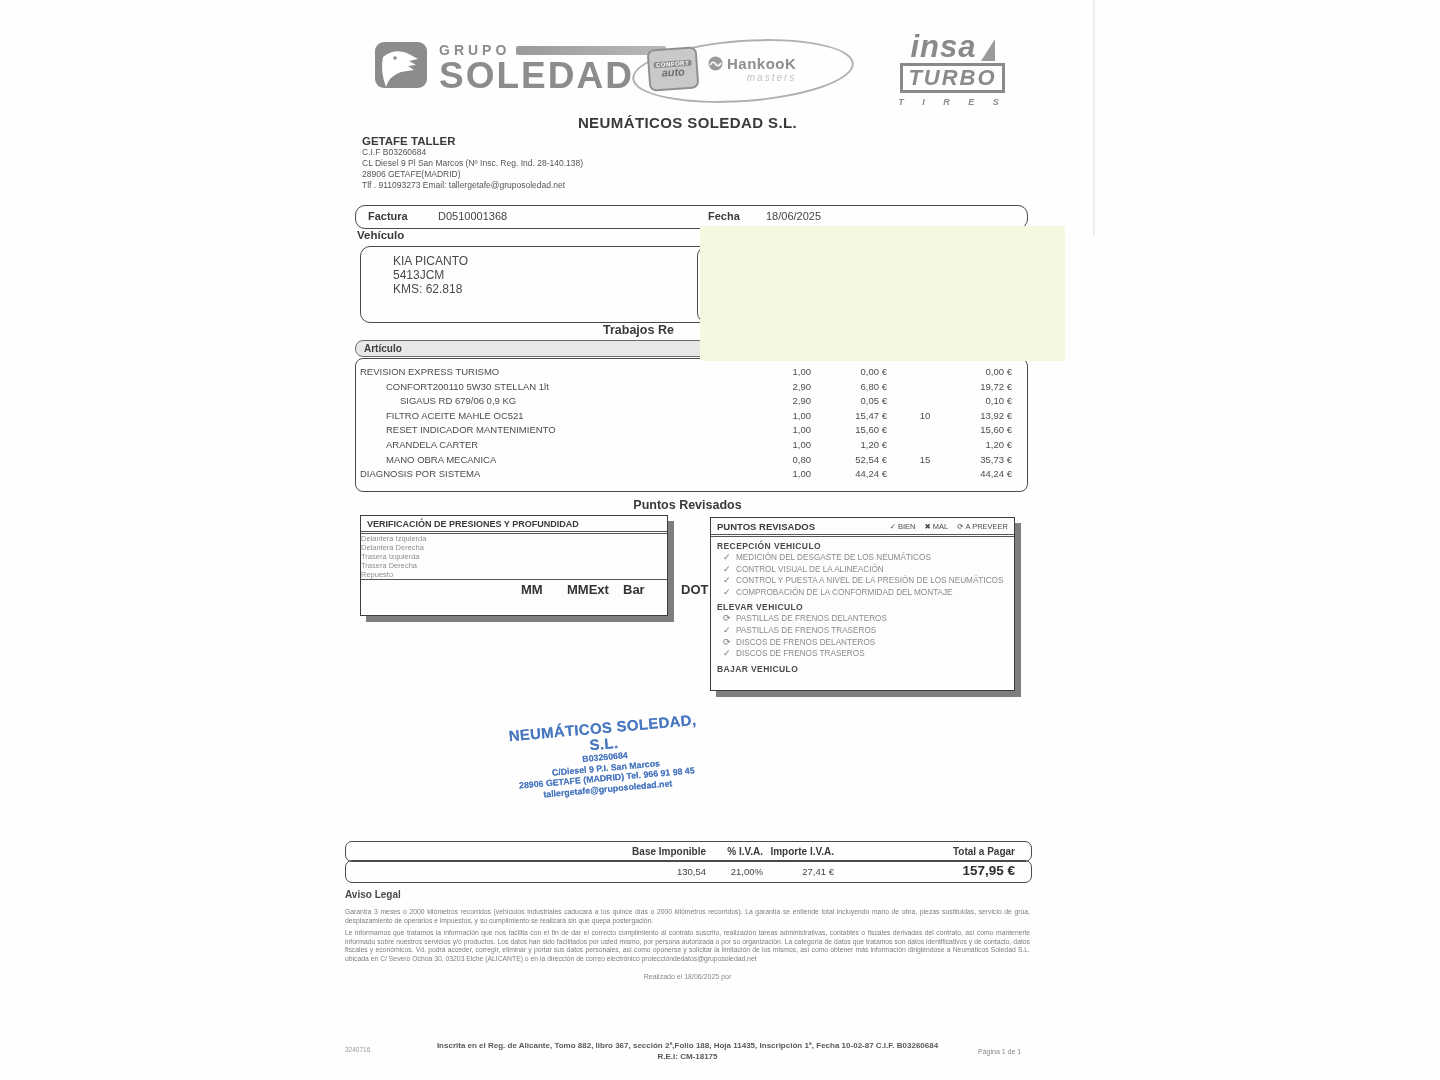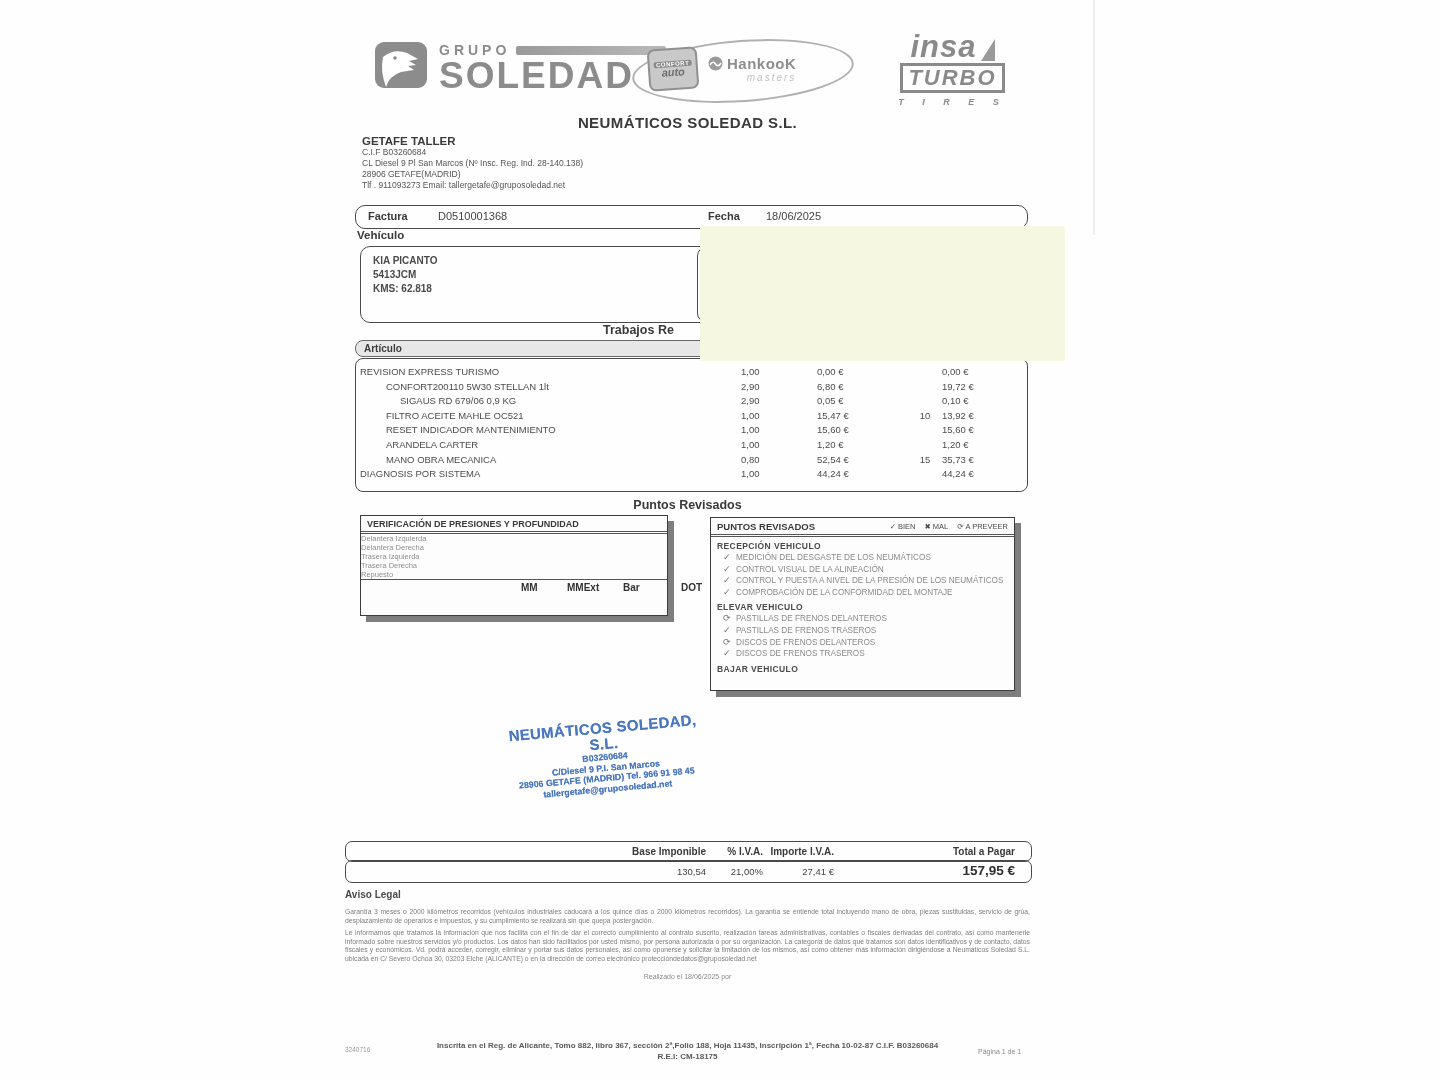--- a/index.html
+++ b/index.html
@@ -28,40 +28,40 @@
   .tires-word{font-size:9px;font-weight:bold;color:#8a8a8a;letter-spacing:8px;font-style:italic;}
 
   .doc-title{font-size:15px;font-weight:bold;color:#3a3a3a;letter-spacing:.4px;text-align:center;}
   .co-name{font-size:11.5px;font-weight:bold;color:#3a3a3a;}
   .co-line{font-size:8.5px;color:#555;line-height:11px;}
 
   .rbox{border:1.5px solid #4a4a4a;border-radius:10px;background:transparent;}
   .bar-label{font-size:11px;font-weight:bold;color:#3a3a3a;}
   .bar-value{font-size:11px;color:#444;}
   .section-label{font-size:11.5px;font-weight:bold;color:#3a3a3a;}
-  .veh-line{font-size:10px;font-weight:bold;color:#4a4a4a;line-height:14px;}
+  .veh-line{font-size:12px;font-weight:normal;color:#4a4a4a;line-height:14px;margin-left:20px;}
 
   .articulo-band{border:1px solid #6a6a6a;border-radius:8px;background:#e7e7e7;
                  font-size:10px;font-weight:bold;color:#3d3d3d;display:flex;align-items:center;padding-left:8px;}
 
   .item-row{position:relative;height:14.6px;font-size:9.5px;color:#4c4c4c;}
   .item-desc{position:absolute;top:2px;left:4px;white-space:nowrap;}
-  .item-qty,.item-price,.item-total{position:absolute;top:2px;width:70px;}
+  .item-qty,.item-price,.item-total{position:absolute;top:2px;text-align:right;width:70px;}
   .item-qty{right:216px;}
   .item-price{right:140px;}
   .item-dto{position:absolute;top:2px;right:86px;width:32px;text-align:center;}
   .item-total{right:15px;}
   .ind1{padding-left:26px;}
   .ind2{padding-left:40px;}
 
   .shadowbox{border:1.5px solid #3d3d3d;background:#fdfdfd;box-shadow:6px 6px 0 #7e7e7e;}
   .ptable-head{font-size:9px;font-weight:bold;color:#3a3a3a;padding:3px 6px 2px 6px;border-bottom:3px double #555;}
   .ptable-grid{display:grid;grid-template-columns:150px 46px 56px 58px 42px;font-size:7.5px;color:#8f8f8f;}
   .ptable-foot{display:grid;grid-template-columns:150px 46px 56px 58px 42px;border-top:1.5px solid #555;
-               font-size:10px;font-weight:bold;color:#333;}
+               font-size:13px;font-weight:bold;color:#333;}
   .ptable-foot div{padding:2px 0 2px 10px;}
 
   .prbox-head{display:flex;justify-content:space-between;align-items:center;
               padding:3px 6px 2px 6px;border-bottom:3px double #555;}
   .prbox-title{font-size:9.5px;font-weight:bold;color:#3a3a3a;}
   .prbox-legend{font-size:7.5px;color:#4a4a4a;display:flex;gap:9px;}
   .legend-ic{margin-right:2px;}
   .pr-group-h{font-size:8.5px;font-weight:bold;color:#4a4a4a;letter-spacing:.4px;margin:4px 0 1px 6px;}
   .pr-item{font-size:8.2px;color:#8a8a8a;margin-left:12px;line-height:11.6px;white-space:nowrap;}
   .pr-ic{display:inline-block;width:13px;color:#777;font-size:9px;}

